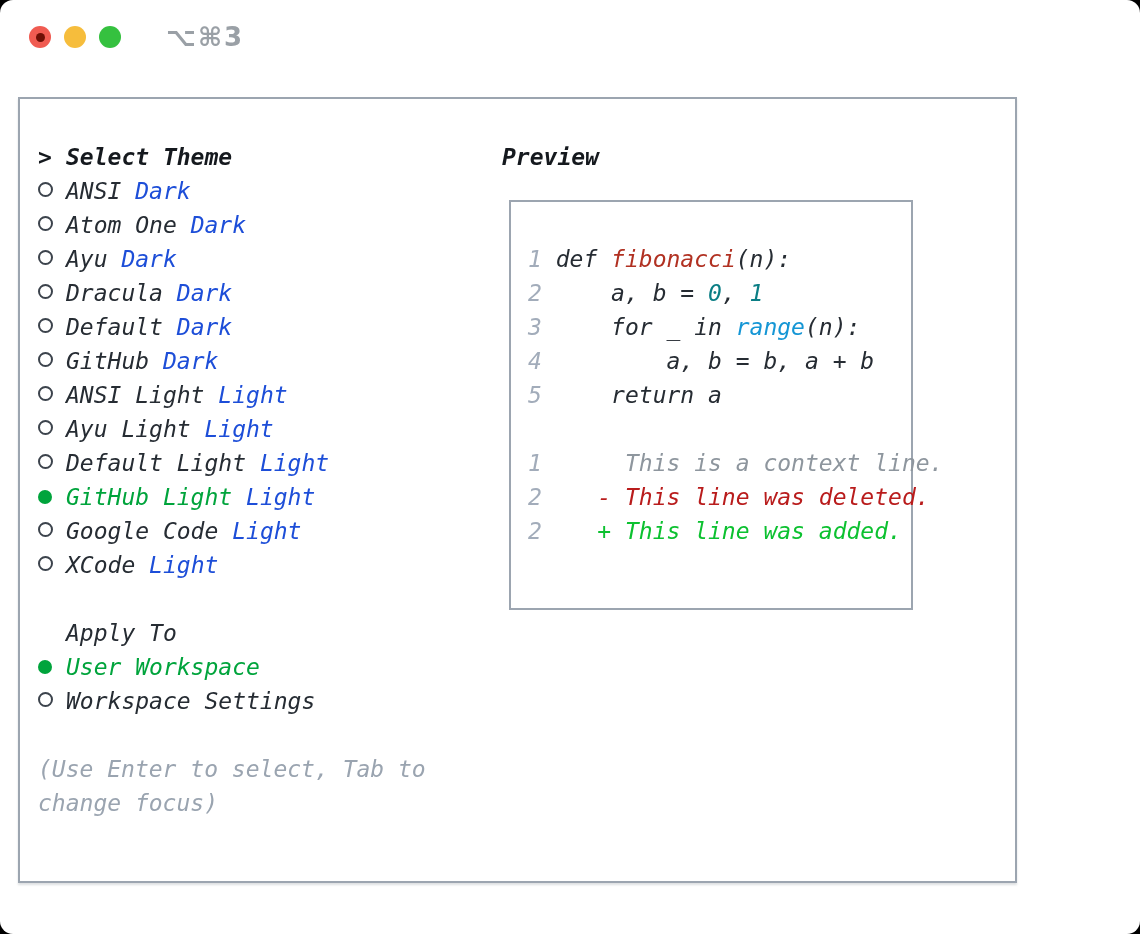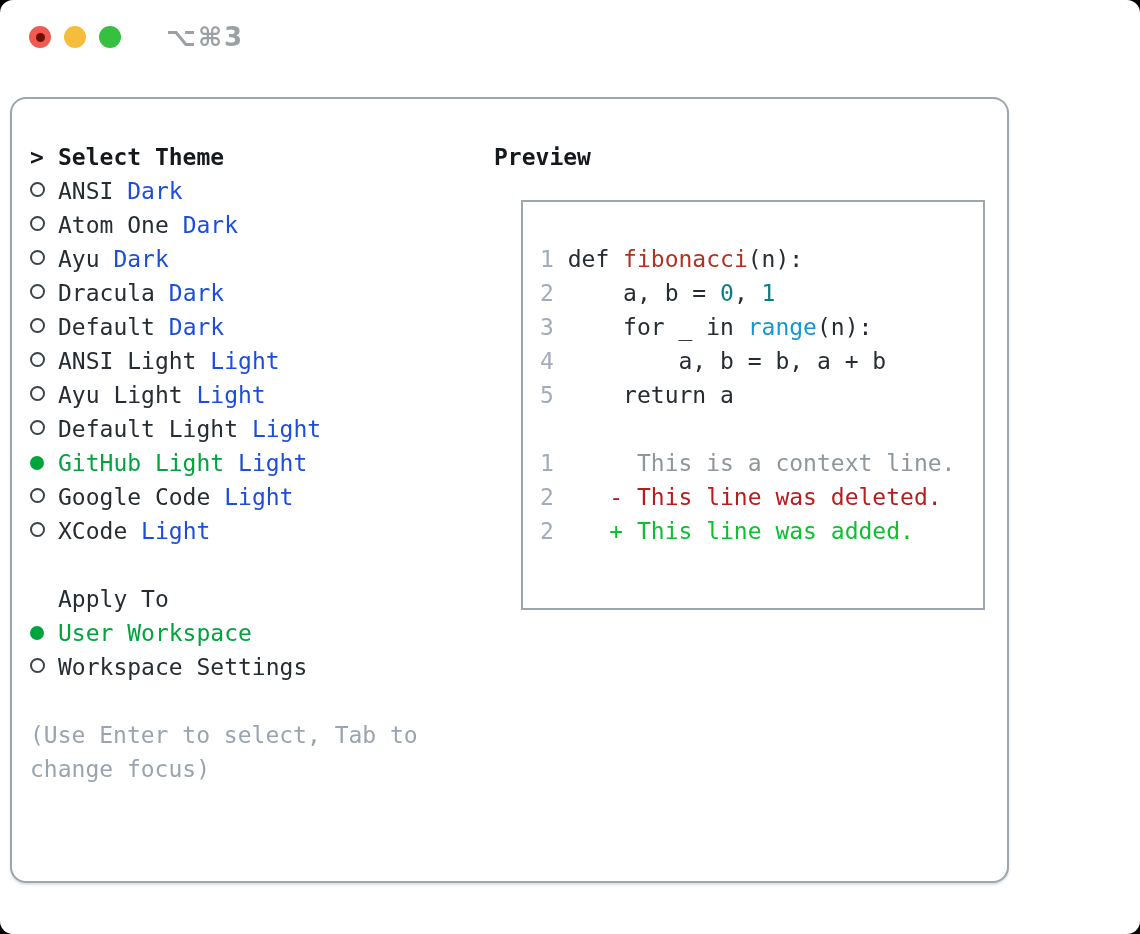--- a/index.html
+++ b/index.html
@@ -22,40 +22,41 @@
   .light-close i{position:absolute;left:50%;top:50%;width:9px;height:9px;margin:-4.5px 0 0 -4.5px;border-radius:50%;background:#6e0f05;display:block;}
   .light-min{left:64px;background:#f6bd3c;}
   .light-zoom{left:99px;background:#35c13f;}
   .win-title{
     position:absolute;left:166px;top:22px;
     font-family:"DejaVu Sans","DejaVu Sans Mono",sans-serif;
     font-size:26px;font-weight:bold;letter-spacing:2px;color:#9aa0a6;
   }
   
   .panel{
-    position:absolute;left:10px;top:97px;width:995px;height:782px;
-    border:2px solid #9ca5b0;border-radius:16px;background:#fff;
+    position:absolute;left:18px;top:97px;width:995px;height:782px;
+    border:2px solid #9ca5b0;border-radius:0;background:#fff;
     box-shadow:0 2px 2px rgba(120,130,140,0.25);
+    font-style:italic;
   }
   
   .col-left{position:absolute;left:18px;top:41px;}
   .row{height:34px;line-height:34px;font-size:23px;white-space:pre;color:#262c33;}
   .row .marker{display:inline-block;width:28px;}
   .hdr-prefix{font-weight:bold;color:#15191e;}
   .hdr-label{font-weight:bold;color:#15191e;}
   .radio-dot{display:inline-block;width:11px;height:11px;border:2px solid #3c434c;border-radius:50%;vertical-align:2px;}
   .radio-dot.on{width:14px;height:14px;border:0;background:#00a43c;vertical-align:1px;}
   .muted{color:#1d4ed8;}
   .sel-green{color:#00a43c;}
   .hint{color:#9aa4b0;}
   
   .preview-header{position:absolute;left:482px;top:41px;height:34px;line-height:34px;font-size:23px;font-weight:bold;color:#15191e;}
   .preview-box{
-    position:absolute;left:489px;top:101px;width:464px;height:410px;
-    border:2px solid #9ca5b0;background:#fff;box-sizing:border-box;margin-left:20px;
+    position:absolute;left:489px;top:101px;width:404px;height:410px;
+    border:2px solid #9ca5b0;background:#fff;box-sizing:border-box;
   }
   .codeblock{margin:0;padding:40px 0 0 17px;}
   .cline{height:34px;line-height:34px;font-size:23px;white-space:pre;}
   .c-ln{color:#a2acba;}
   .c-fg{color:#262c33;}
   .c-func{color:#b13122;}
   .c-lit{color:#0b7e85;}
   .c-call{color:#1596d5;}
   .c-ctx{color:#8e969e;}
   .c-del{color:#b91c1c;}
@@ -78,20 +79,21 @@
   <div class="panel">
 
     <div class="col-left">
       <div class="row"><span class="marker hdr-prefix">&gt;</span><span class="hdr-label">Select Theme</span></div>
       <div id="theme-rows">
           <div class="row"><span class="marker"><span class="radio-dot"></span></span><span>ANSI</span> <span class="muted">Dark</span></div>
           <div class="row"><span class="marker"><span class="radio-dot"></span></span><span>Atom One</span> <span class="muted">Dark</span></div>
           <div class="row"><span class="marker"><span class="radio-dot"></span></span><span>Ayu</span> <span class="muted">Dark</span></div>
           <div class="row"><span class="marker"><span class="radio-dot"></span></span><span>Dracula</span> <span class="muted">Dark</span></div>
           <div class="row"><span class="marker"><span class="radio-dot"></span></span><span>Default</span> <span class="muted">Dark</span></div>
+          <div class="row"><span class="marker"><span class="radio-dot"></span></span><span>GitHub</span> <span class="muted">Dark</span></div>
           <div class="row"><span class="marker"><span class="radio-dot"></span></span><span>ANSI Light</span> <span class="muted">Light</span></div>
           <div class="row"><span class="marker"><span class="radio-dot"></span></span><span>Ayu Light</span> <span class="muted">Light</span></div>
           <div class="row"><span class="marker"><span class="radio-dot"></span></span><span>Default Light</span> <span class="muted">Light</span></div>
           <div class="row"><span class="marker"><span class="radio-dot on"></span></span><span class="sel-green">GitHub Light</span> <span class="muted">Light</span></div>
           <div class="row"><span class="marker"><span class="radio-dot"></span></span><span>Google Code</span> <span class="muted">Light</span></div>
           <div class="row"><span class="marker"><span class="radio-dot"></span></span><span>XCode</span> <span class="muted">Light</span></div>
         </div>
       <div class="row"> </div>
       <div class="row"><span class="marker"></span><span>Apply To</span></div>
       <div id="apply-rows">

